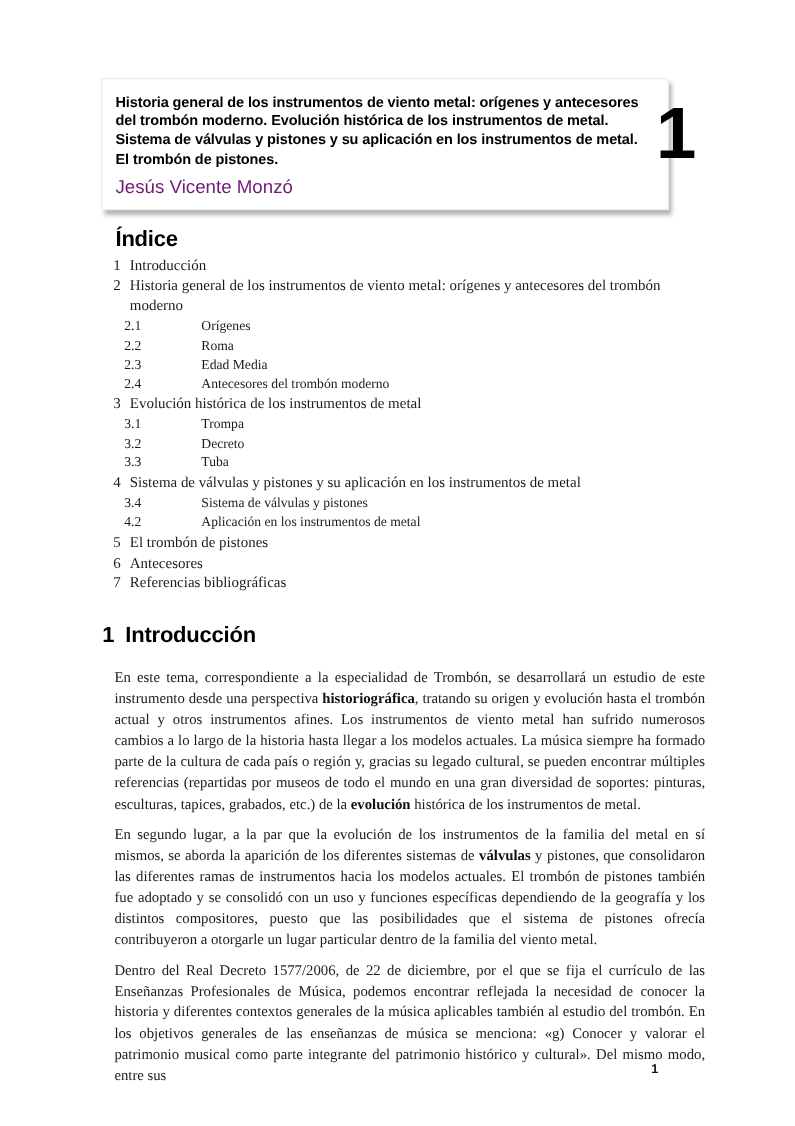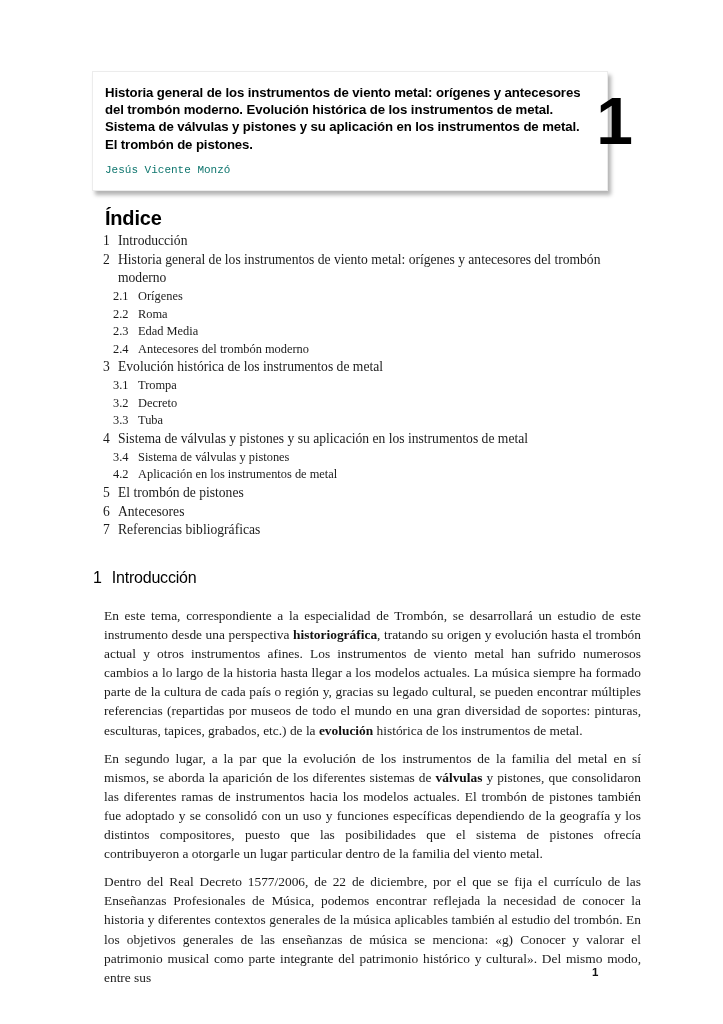--- a/index.html
+++ b/index.html
@@ -30,24 +30,24 @@
     margin: 0;
     font-family: "Liberation Sans", sans-serif;
     font-weight: bold;
     font-size: 13.2px;
     line-height: 17.2px;
     color: #000000;
     letter-spacing: -0.1px;
   }
   .author {
     margin-top: 9px;
-    font-family: Liberation Mono, monospace;
-    font-size: 11px;
+    font-family: Liberation Sans, sans-serif;
+    font-size: 17px;
     line-height: 16px;
-    color: #0f766e;
+    color: #701a75;
   }
 
   
   .chapter-number {
     position: absolute;
     top: 88px;
     right: 57px;
     font-family: "Liberation Sans", sans-serif;
     font-weight: bold;
     font-size: 66px;
@@ -82,32 +82,33 @@
   .index-item.l1 {
     margin-left: 11px;
     font-size: 13.6px;
     line-height: 18.7px;
   }
   .index-item.l1 .idx-num { width: 15px; }
   .index-item.l2 {
     margin-left: 21px;
     font-size: 12.4px;
     line-height: 17.6px;
+    gap: 45px;
   }
   .index-item.l2 .idx-num { width: 25px; }
 
   
   .section-heading {
     position: absolute;
     left: 93px;
     top: 566px;
     margin: 0;
     font-family: "Liberation Sans", sans-serif;
-    font-weight: normal;
-    font-size: 16px;
+    font-weight: bold;
+    font-size: 20px;
     line-height: 24px;
     color: #000000;
     letter-spacing: -0.2px;
   }
   .section-heading .sec-num { margin-right: 10px; }
 
   
   .paragraphs {
     position: absolute;
     left: 104px;

